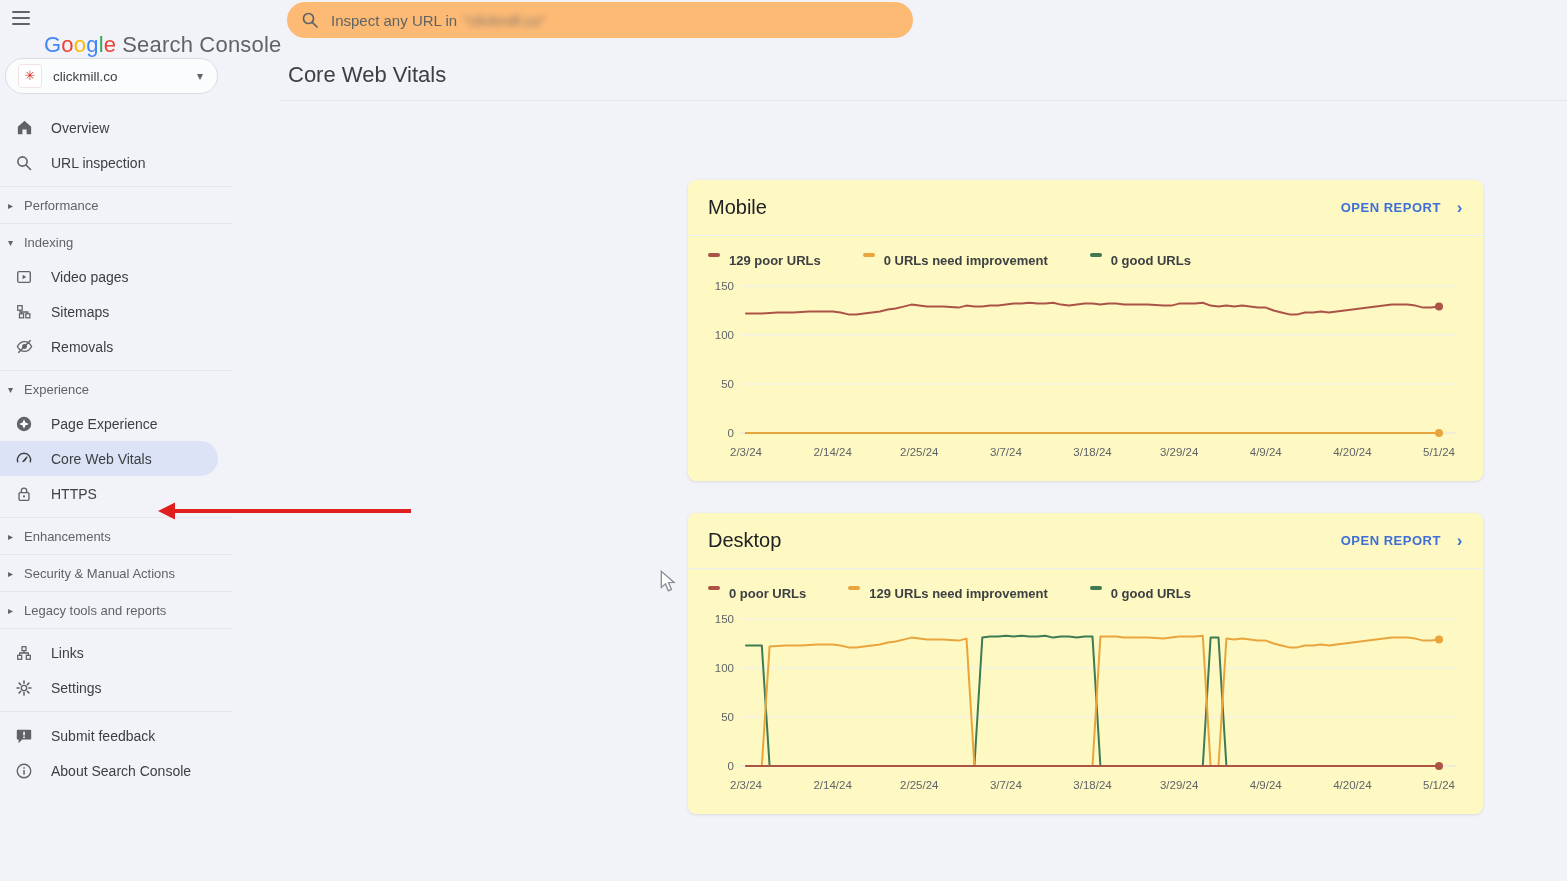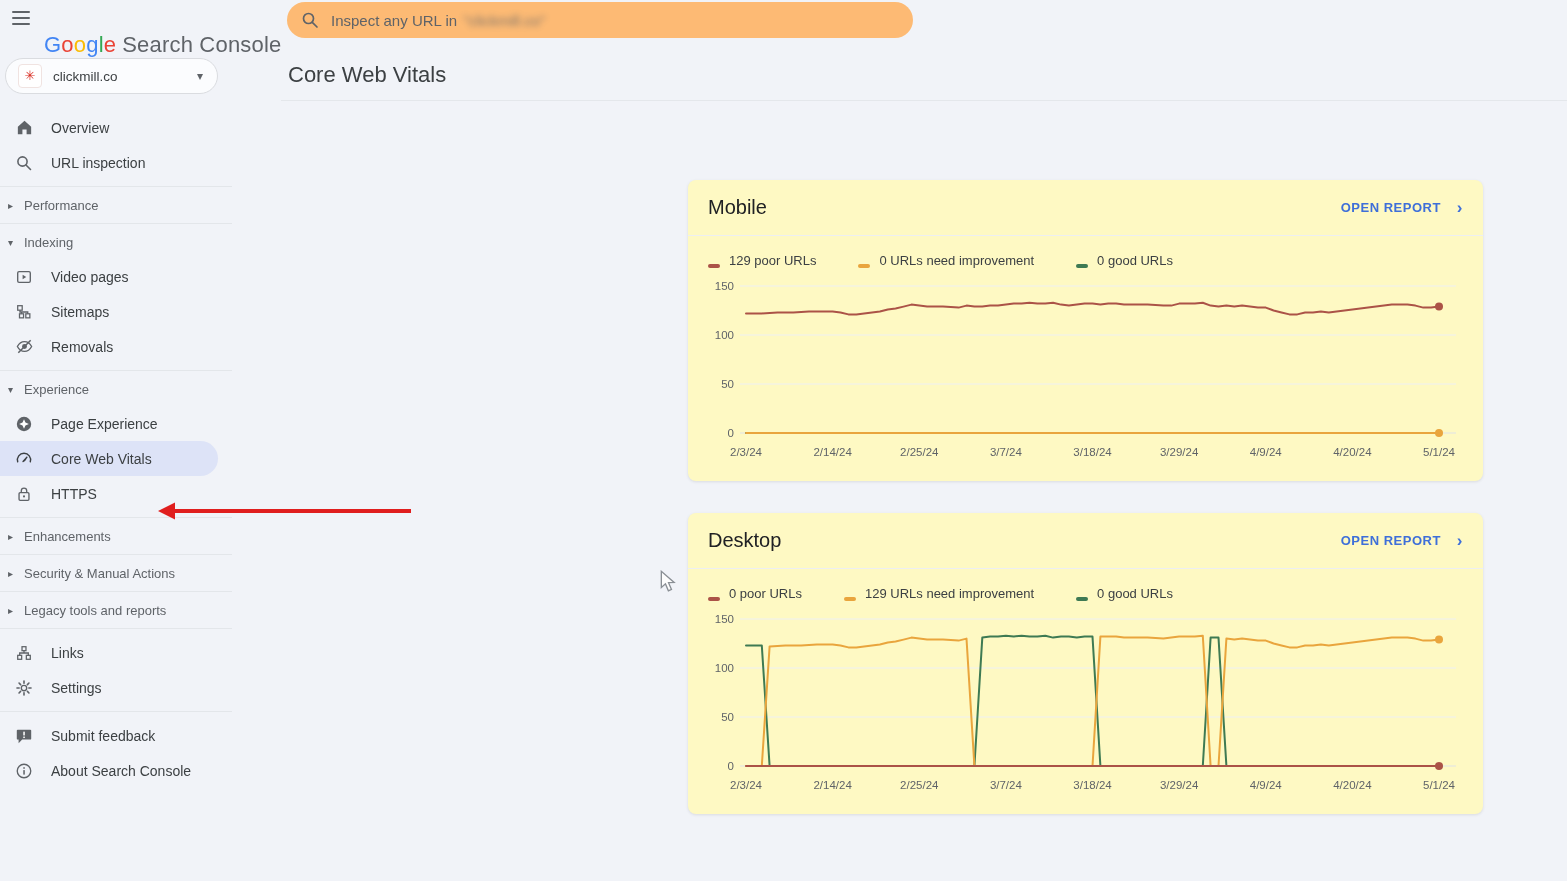--- a/index.html
+++ b/index.html
@@ -44,21 +44,21 @@
   .card{position:absolute;left:688px;width:795px;height:301px;background:#fef9c3;border-radius:8px;
     box-shadow:0 1px 3px rgba(60,64,67,.13);}
   #card-mobile{top:180px;}
   #card-desktop{top:513px;}
   .card-header{height:55px;border-bottom:1px solid #edeff2;display:flex;align-items:center;padding:0 20px;}
   .card-title{font-size:20px;color:#202124;flex:1;}
   .open-report{color:#3e6fd9;font-size:13px;font-weight:bold;letter-spacing:.5px;cursor:pointer;
     display:flex;align-items:center;gap:16px;white-space:nowrap;}
   .chev{font-size:17px;line-height:1;font-weight:bold;}
   .legend{display:flex;align-items:center;padding:17px 0 0 20px;font-size:13px;color:#3c4043;}
-  .legend-item{display:flex;align-items:flex-end;margin-right:42px;}
+  .legend-item{display:flex;align-items:flex-start;margin-right:42px;font-weight:bold;}
   .legend-chip{width:12px;height:4px;border-radius:2px;margin-right:9px;flex:none;}
   .chart{margin-top:5px;padding-left:6px;}
   svg text{font-family:"Liberation Sans",sans-serif;}
   
   .annot-arrow{position:absolute;left:156px;top:500px;pointer-events:none;}
   .cursor{position:absolute;left:659px;top:570px;pointer-events:none;}
 </style>
 </head>
 <body>
 

